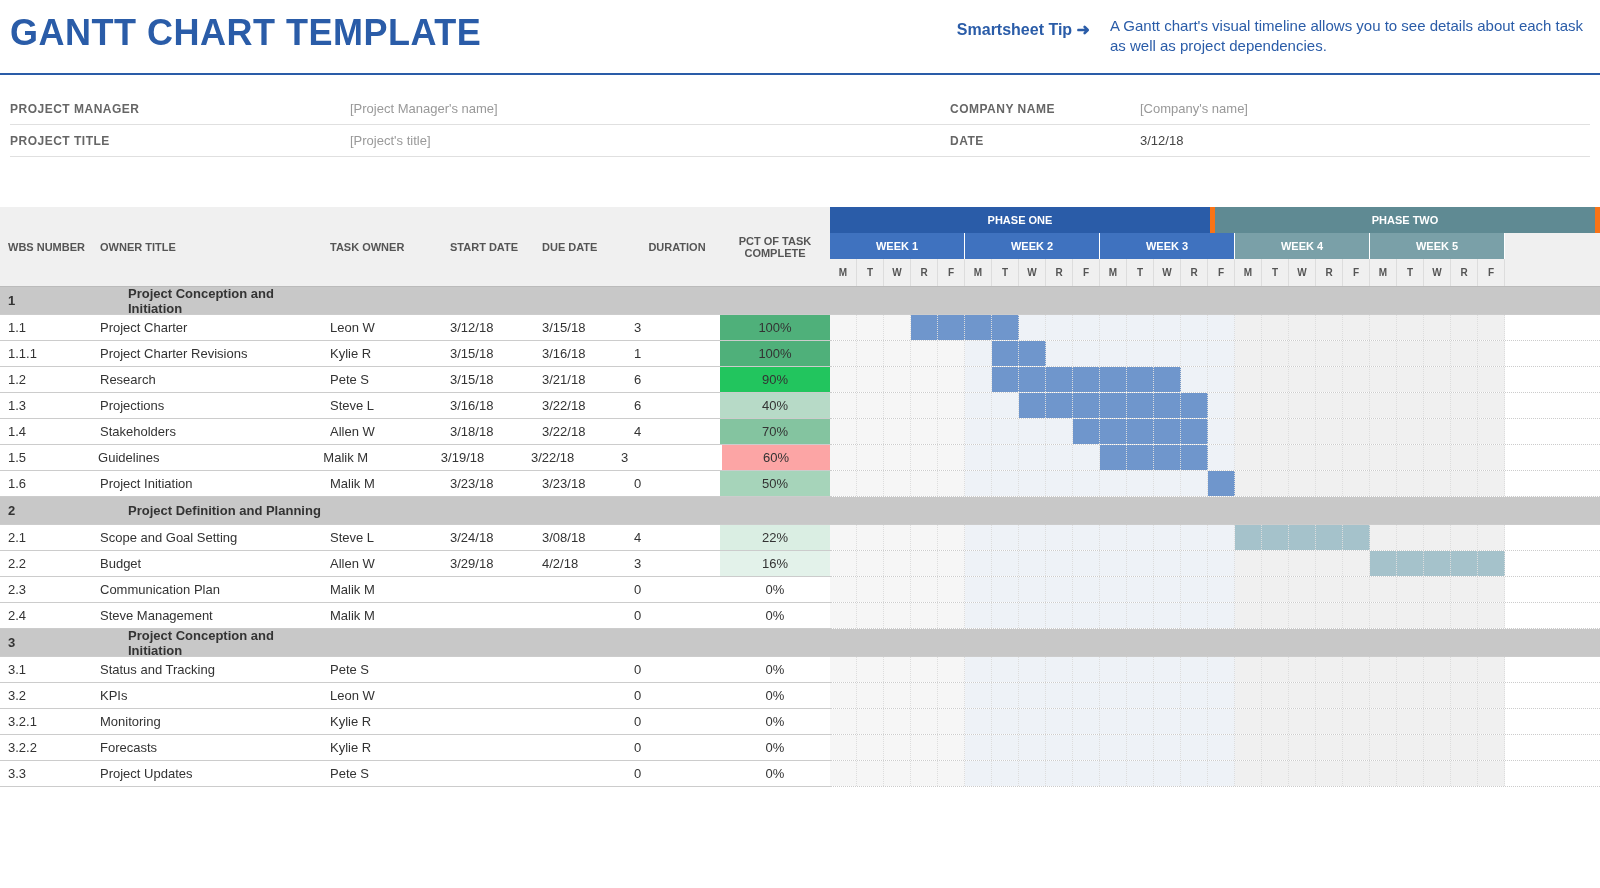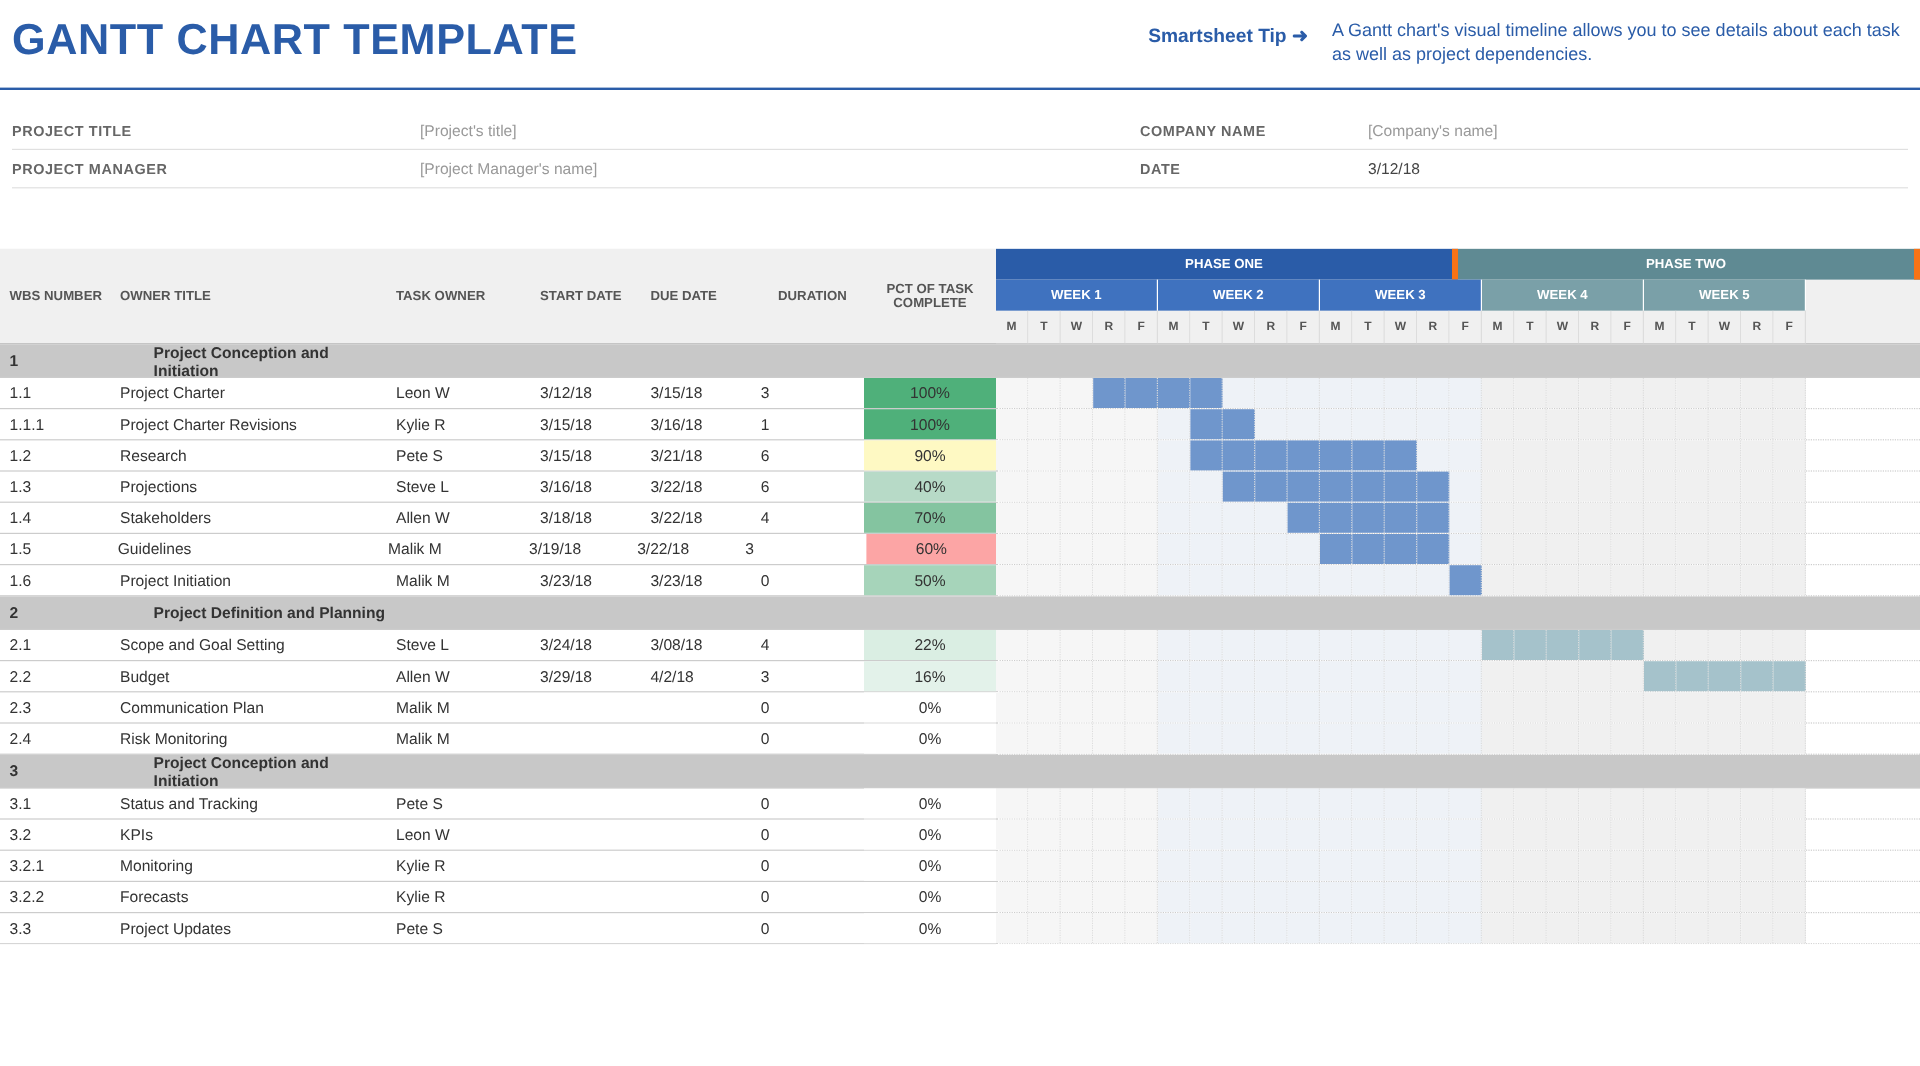--- a/index.html
+++ b/index.html
@@ -58,26 +58,26 @@
 
 <div class="header">
   <div class="title">GANTT CHART TEMPLATE</div>
   <div class="tip-link">Smartsheet Tip ➜</div>
   <div class="tip-text">A Gantt chart's visual timeline allows you to see details about each task as well as project dependencies.</div>
 </div>
 
 <div class="meta">
   <div class="meta-left">
     <div class="meta-row">
+      <div class="meta-label">PROJECT MANAGER</div>
+      <div class="meta-val meta-placeholder">[Project Manager's name]</div>
+    </div>
+    <div class="meta-row">
       <div class="meta-label">PROJECT TITLE</div>
       <div class="meta-val meta-placeholder">[Project's title]</div>
-    </div>
-    <div class="meta-row">
-      <div class="meta-label">PROJECT MANAGER</div>
-      <div class="meta-val meta-placeholder">[Project Manager's name]</div>
     </div>
   </div>
   <div class="meta-right">
     <div class="meta-row">
       <div class="meta-label" style="width:190px">COMPANY NAME</div>
       <div class="meta-val meta-placeholder">[Company's name]</div>
     </div>
     <div class="meta-row">
       <div class="meta-label" style="width:190px">DATE</div>
       <div class="meta-val">3/12/18</div>
@@ -119,21 +119,21 @@
           <div class="c-dur">1</div>
           <div class="c-pct pct-cell" style="background: rgb(79, 176, 122);">100%</div>
         </div>
         <div class="row">
           <div class="c-wbs">1.2</div>
           <div class="c-title">Research</div>
           <div class="c-owner">Pete S</div>
           <div class="c-start">3/15/18</div>
           <div class="c-due">3/21/18</div>
           <div class="c-dur">6</div>
-          <div class="c-pct pct-cell" style="background: #fef9c3;">90%</div>
+          <div class="c-pct pct-cell" style="background: #22c55e;">90%</div>
         </div>
         <div class="row">
           <div class="c-wbs">1.3</div>
           <div class="c-title">Projections</div>
           <div class="c-owner">Steve L</div>
           <div class="c-start">3/16/18</div>
           <div class="c-due">3/22/18</div>
           <div class="c-dur">6</div>
           <div class="c-pct pct-cell" style="background: rgb(183, 218, 199);">40%</div>
         </div>
@@ -190,21 +190,21 @@
           <div class="c-wbs">2.3</div>
           <div class="c-title">Communication Plan</div>
           <div class="c-owner">Malik M</div>
           <div class="c-start"></div>
           <div class="c-due"></div>
           <div class="c-dur">0</div>
           <div class="c-pct pct-cell" style="background: rgb(255, 255, 255);">0%</div>
         </div>
         <div class="row">
           <div class="c-wbs">2.4</div>
-          <div class="c-title">Risk Monitoring</div>
+          <div class="c-title">Steve Management</div>
           <div class="c-owner">Malik M</div>
           <div class="c-start"></div>
           <div class="c-due"></div>
           <div class="c-dur">0</div>
           <div class="c-pct pct-cell" style="background: rgb(255, 255, 255);">0%</div>
         </div>
         <div class="row section">
           <div class="c-wbs">3</div>
           <div class="c-title">Project Conception and Initiation</div>
         </div>

